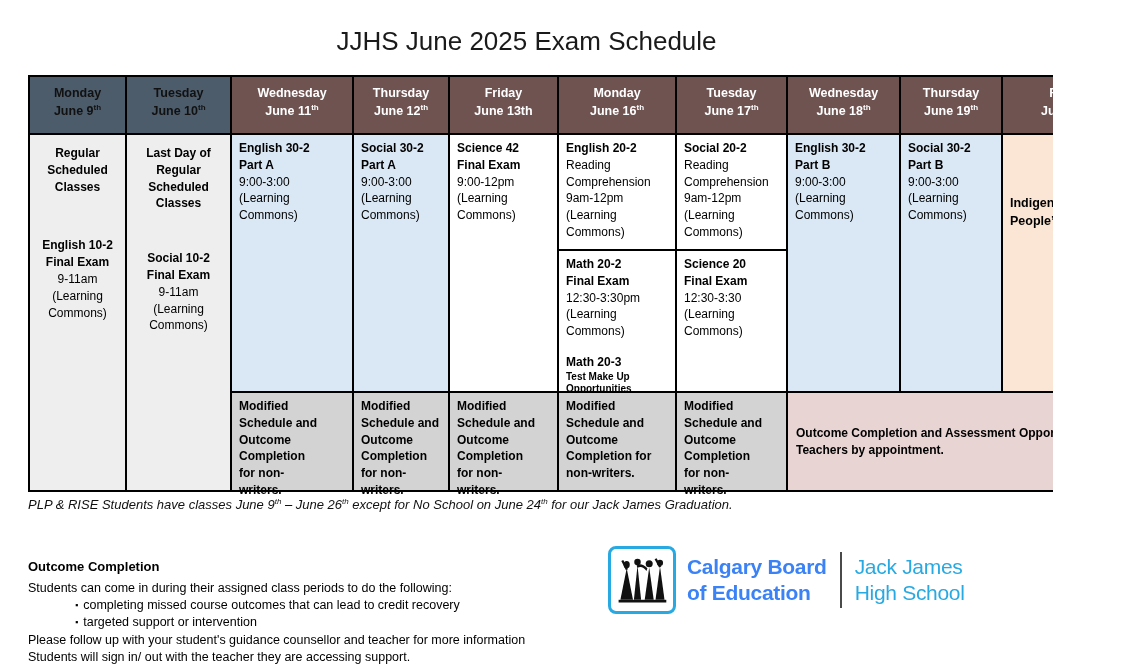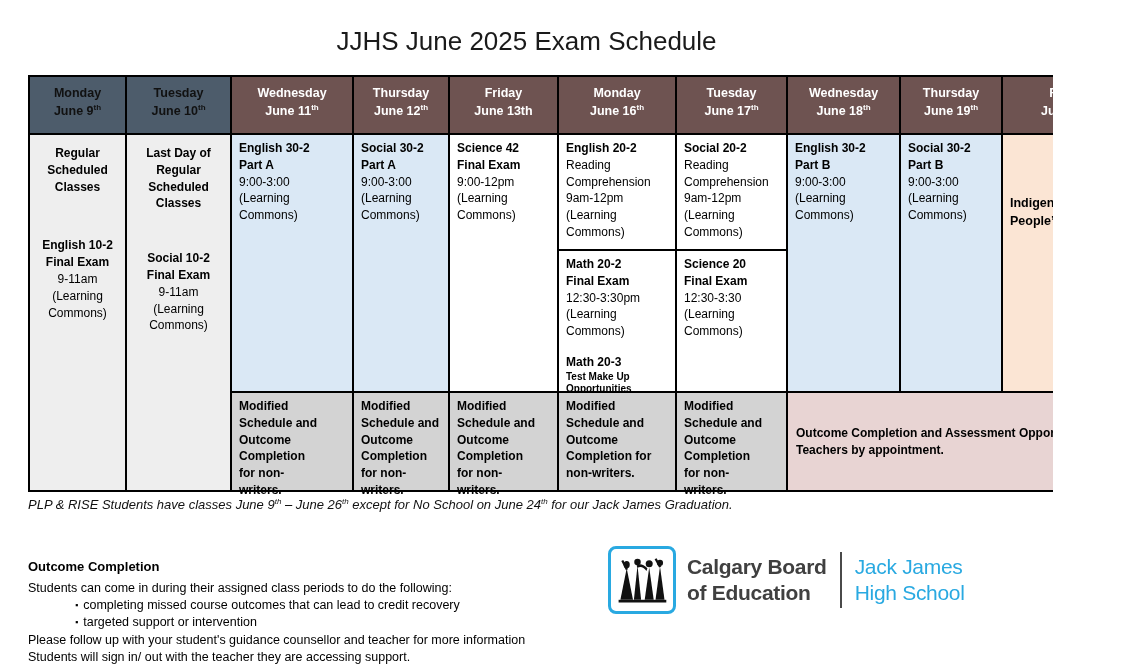--- a/index.html
+++ b/index.html
@@ -55,21 +55,21 @@
   .outcome .bullets { margin:0; }
   .bullet-row { padding-left:47px; }
   .bullet-glyph { font-size:9px; margin-right:5px; vertical-align:1px; }
   
   .logo-row { position:absolute; left:608px; top:546px; display:flex; align-items:center; }
   .logo-box {
     width:68px; height:68px; border:3px solid var(--logo-cyan,#29a9e1);
     border-radius:8px; background:#fff; display:flex; align-items:center; justify-content:center;
   }
   .org {
-    margin-left:11px; font-size:21px; font-weight:bold; line-height:1.25; color:#404040;
+    margin-left:11px; font-size:21px; font-weight:bold; line-height:1.25; color:#3b82f6;
     letter-spacing:-0.3px;
   }
   .logo-divider { width:2px; height:56px; background:#4a4a4a; margin:0 13px 0 13px; }
   .school { font-size:21px; font-weight:400; line-height:1.25; color:var(--logo-cyan,#29a9e1); letter-spacing:-0.3px; }
 </style>
 </head>
 <body>
 
 <div class="page">
 

